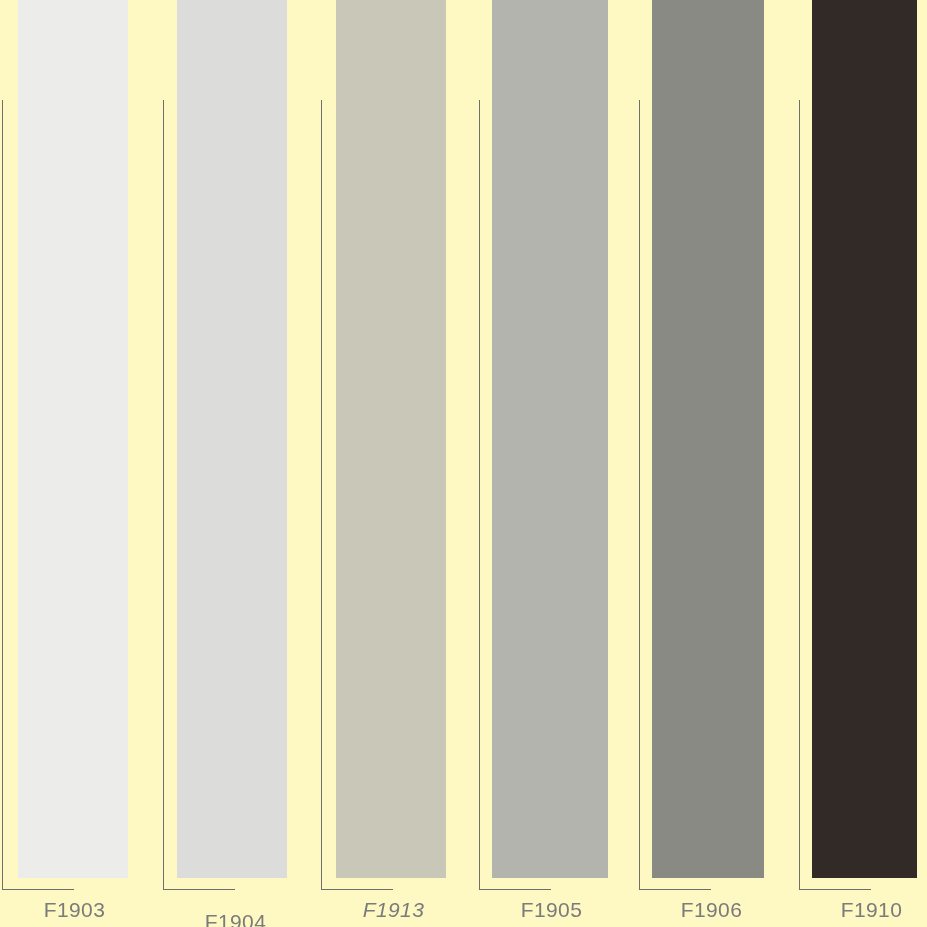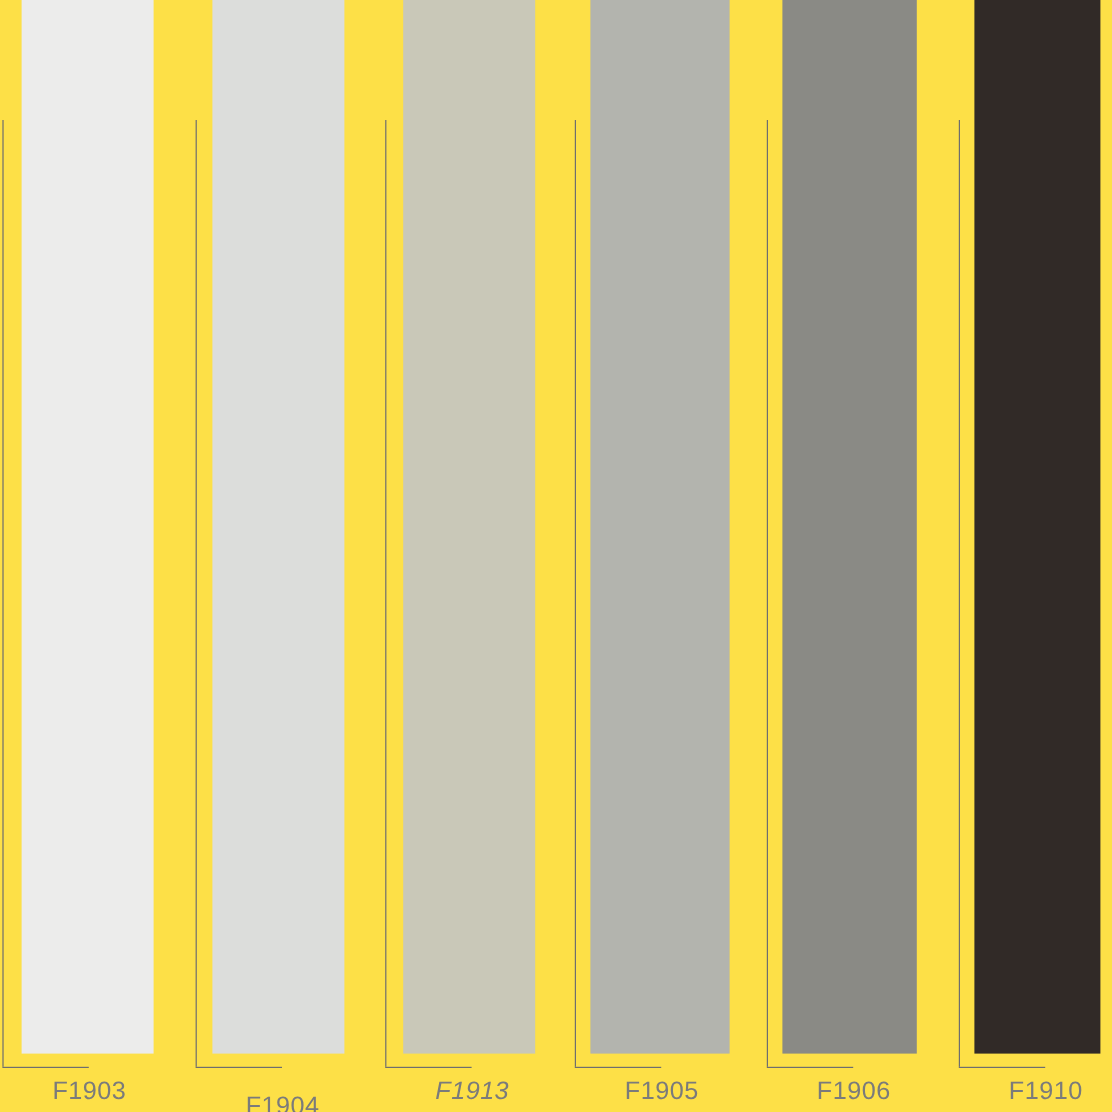--- a/index.html
+++ b/index.html
@@ -58,21 +58,21 @@
     line-height: 24px;
     letter-spacing: 0.4px;
     color: #7b7b7b;
     white-space: nowrap;
     text-align: center;
   }
 </style>
 </head>
 <body>
 
-<div id="palette" style="background: #fde047; width: 927px; height: 927px;">
+<div id="palette" style="background: #fef9c3; width: 927px; height: 927px;">
     <div class="swatch-group" style="left: 0px;">
       <div class="swatch-color" style="left: 18px; top: 0px; width: 110px; height: 878px; background: rgb(236, 236, 235);"></div>
       <div class="bracket-vertical" style="left: 2px; top: 100px; height: 789px; background: rgb(110, 110, 110);"></div>
       <div class="bracket-horizontal" style="left: 2px; top: 889px; width: 72px; background: rgb(110, 110, 110);"></div>
       <div class="swatch-label" style="left: 2px; top: 898px; width: 145px; color: rgb(123, 123, 123);">F1903</div>
     </div>
     <div class="swatch-group" style="left: 0px;">
       <div class="swatch-color" style="left: 177px; top: 0px; width: 110px; height: 878px; background: rgb(220, 221, 219);"></div>
       <div class="bracket-vertical" style="left: 163px; top: 100px; height: 789px; background: rgb(110, 110, 110);"></div>
       <div class="bracket-horizontal" style="left: 163px; top: 889px; width: 72px; background: rgb(110, 110, 110);"></div>

